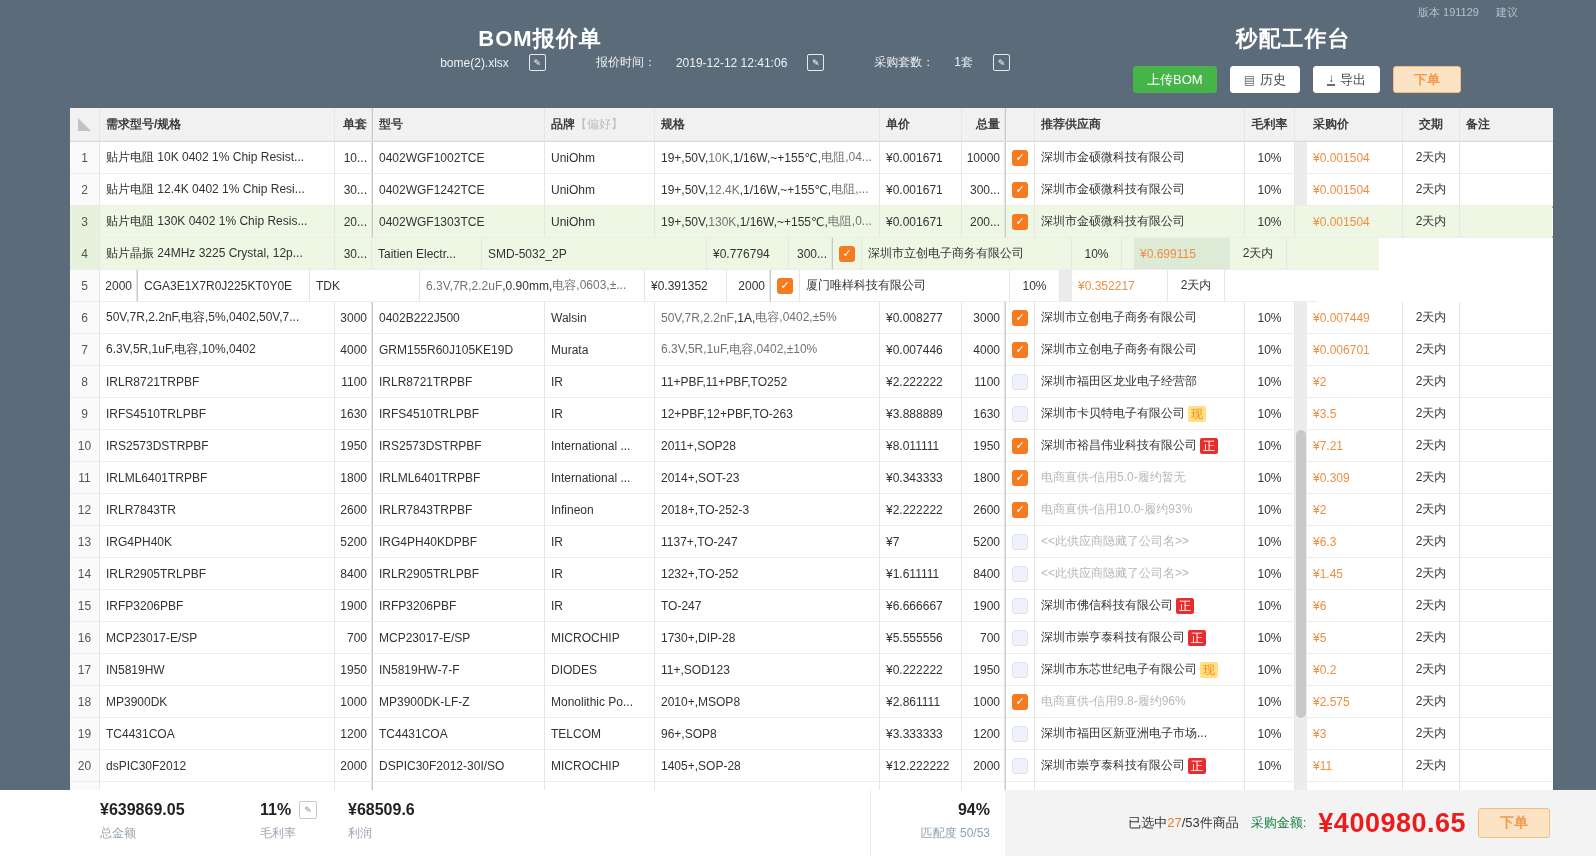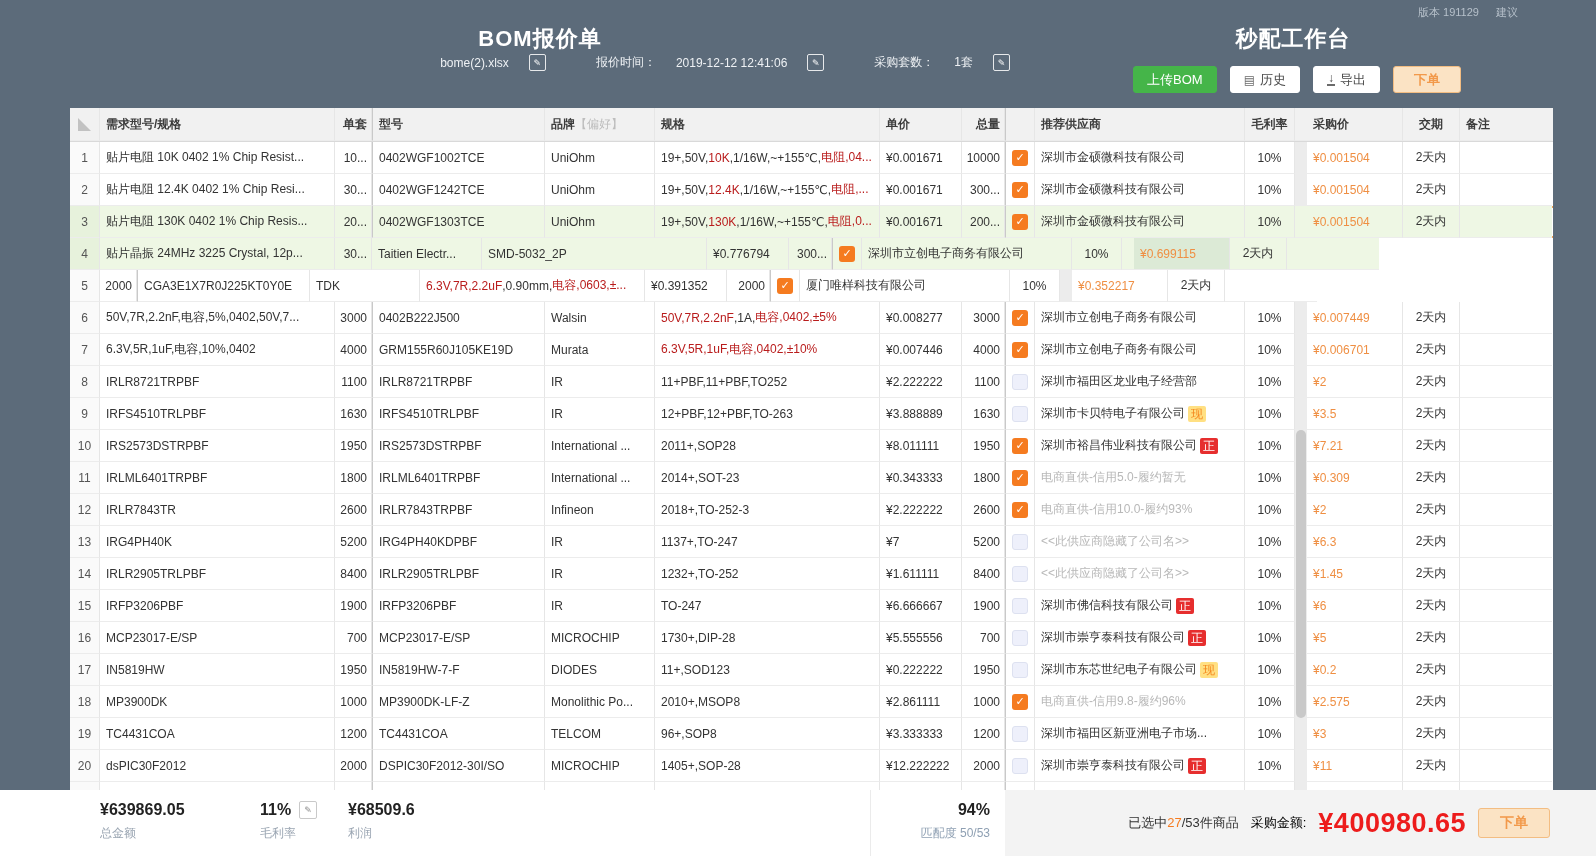--- a/index.html
+++ b/index.html
@@ -43,21 +43,21 @@
   .c-spec{width:225px;}
   .c-price{width:82px;}
   .c-qty{width:43px;justify-content:flex-end;padding:0 4px;}
   .c-check{width:30px;justify-content:center;border-left:1px solid #c9c9c9;padding:0;}
   .c-sup{width:210px;}
   .c-margin{width:50px;justify-content:center;}
   .c-scroll{width:12px;padding:0;background:#ececec;border-right:none;}
   .c-buy{width:96px;color:#ef8f43;}
   .c-del{width:57px;justify-content:center;}
   .c-remark{width:92px;border-right:none;}
-  .hl{color:#b91c1c;}
+  .hl{color:#737373;}
   .r-green .cell{background:#eef7e4;}
   .r-green .c-num{background:#e7f2dc;}
   .r-sel{box-shadow:inset 0 2px 0 #efa055, inset 0 -2px 0 #efa055;}
   .bp-tint{background:#dcead6 !important;}
   .cb{width:16px;height:16px;border-radius:3px;box-sizing:border-box;display:flex;align-items:center;
       justify-content:center;cursor:pointer;font-size:11px;line-height:1;}
   .cb-on{background:#f57b20;color:#fff;}
   .cb-off{background:#eef0fb;border:1px solid #dde1f0;color:transparent;}
   .sup-name{overflow:hidden;white-space:nowrap;flex:0 1 auto;}
   .sup-gray{color:#b8b8b8;}
@@ -76,21 +76,21 @@
   .f-edit{display:inline-flex;align-items:center;justify-content:center;width:16px;height:16px;
           border:1px solid #c9c9c9;border-radius:2px;font-size:9px;color:#8a8a8a;cursor:pointer;font-weight:normal;}
   .f-div{position:absolute;left:870px;top:0;bottom:0;width:1px;background:#ebebeb;}
   .f-match{left:760px;width:230px;text-align:right;}
   .f-match .f-val{display:block;}
   .f-match .f-lab{color:#8fa0b3;}
   .f-panel{position:absolute;left:1005px;top:0;right:0;bottom:0;background:#f3f3f3;
            display:flex;align-items:center;justify-content:flex-end;padding-right:46px;gap:12px;}
   .f-sel{font-size:13px;color:#333;}
   .f-sel .o{color:#f57b20;}
-  .f-amt-label{font-size:13px;color:#000000;}
+  .f-amt-label{font-size:13px;color:#15803d;}
   .f-amt{font-size:27px;font-weight:bold;color:#ed1c1c;letter-spacing:0.5px;}
   .f-order{width:72px;height:30px;font-size:14px;}
 </style>
 </head>
 <body>
 
 <div class="page">
 
   <div class="version-area">
     <span>版本 191129</span>

